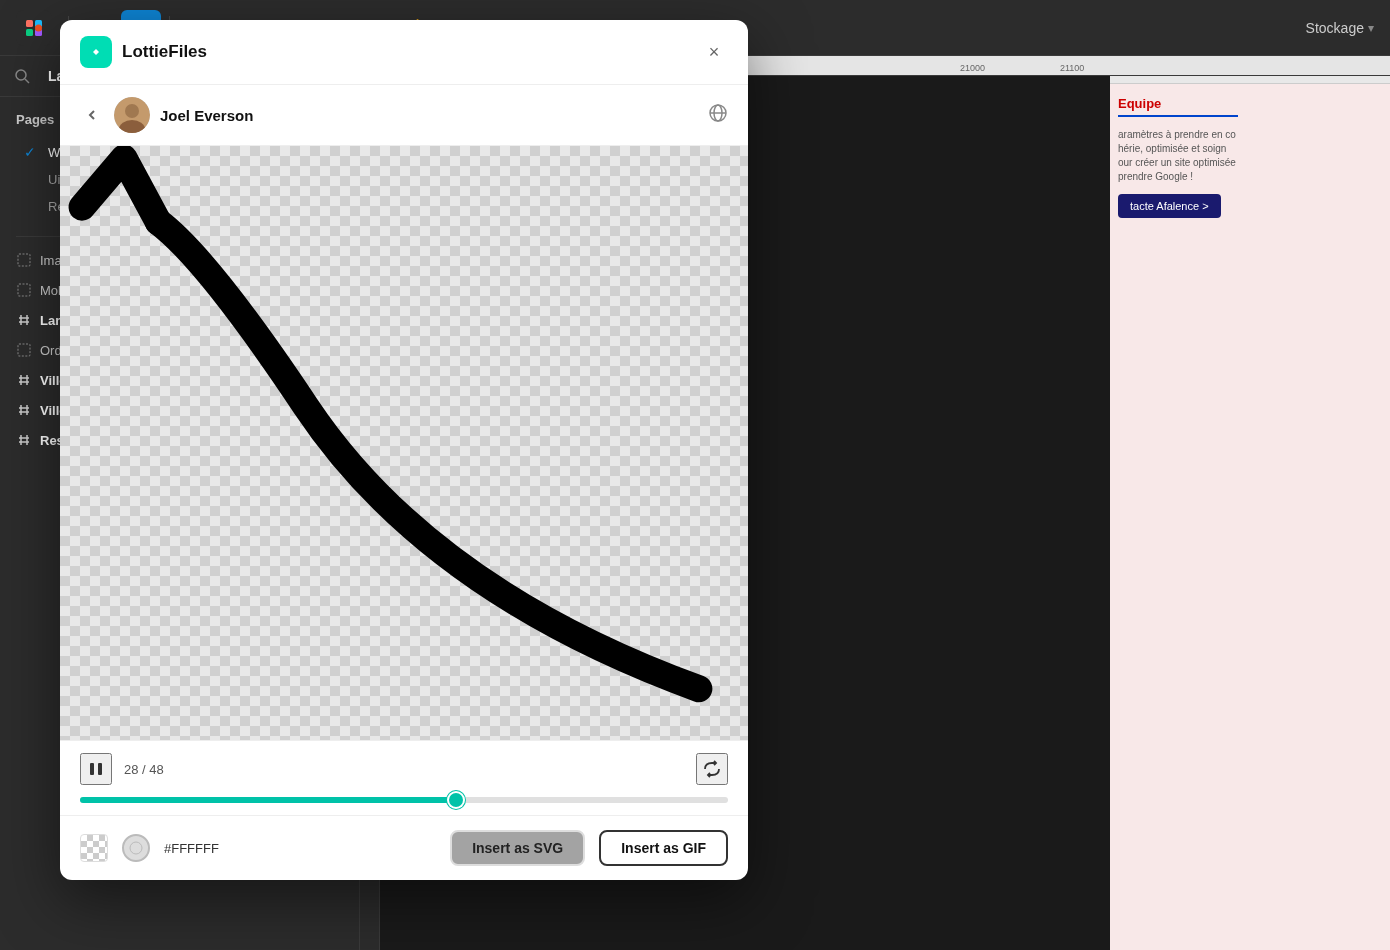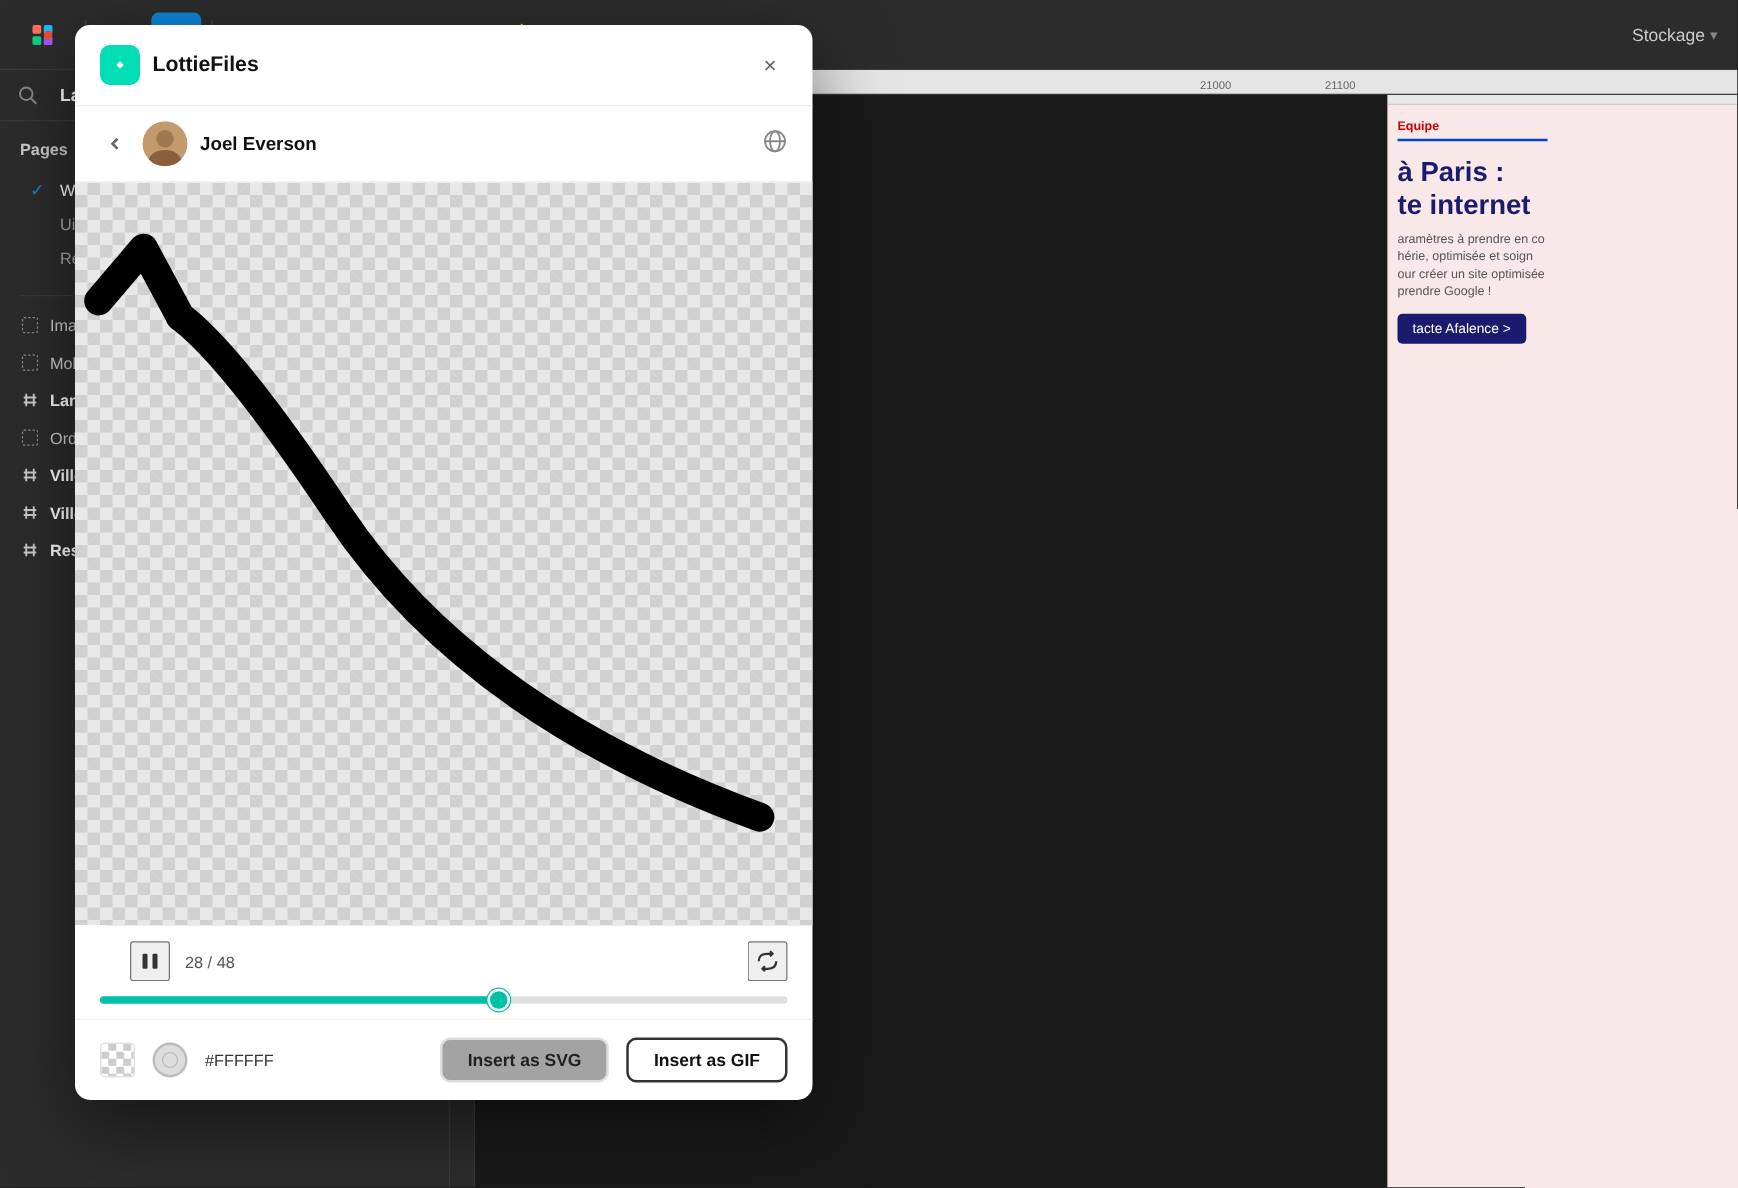--- a/index.html
+++ b/index.html
@@ -104,21 +104,21 @@
       padding: 0 8px; gap: 4px; font-size: 11px; color: #555; border-bottom: 1px solid #ccc;
     }
     .rp-btn {
       background: #1a1a6e; color: white; border: none; border-radius: 4px;
       padding: 6px 12px; font-size: 11px; cursor: pointer; margin-top: 8px;
       display: flex; align-items: center; gap: 4px;
     }
 
     
     .modal-overlay {
-      position: absolute; top: 20px; left: 60px; width: 590px; height: 860px;
+      position: absolute; top: 20px; left: 60px; width: 688px; height: 860px;
       background: white; border-radius: 12px; box-shadow: 0 20px 60px rgba(0,0,0,0.5);
       z-index: 200; overflow: hidden; display: flex; flex-direction: column;
     }
     .modal-header {
       display: flex; align-items: center; padding: 16px 20px; border-bottom: 1px solid #eee;
       gap: 10px;
     }
     .lottie-logo {
       width: 32px; height: 32px; border-radius: 8px; background: #00ddb4;
       display: flex; align-items: center; justify-content: center; flex-shrink: 0;
@@ -166,21 +166,21 @@
       background-position: 0 0, 0 10px, 10px -10px, -10px 0px;
       background-color: #e8e8e8;
     }
     .animation-arrow {
       position: absolute; inset: 0; display: flex; align-items: center; justify-content: center;
     }
     .animation-arrow svg { width: 100%; height: 100%; }
 
     .modal-controls {
       padding: 12px 20px; border-top: 1px solid #eee;
-      display: flex; align-items: center; gap: 12px; margin-left: 24px;
+      display: flex; align-items: center; gap: 12px;
     }
     .ctrl-play {
       width: 32px; height: 32px; display: flex; align-items: center; justify-content: center;
       cursor: pointer; color: #333; font-size: 14px;
     }
     .ctrl-frame { font-size: 13px; color: #555; }
     .ctrl-repeat {
       margin-left: auto; width: 32px; height: 32px; display: flex; align-items: center;
       justify-content: center; cursor: pointer; color: #333; font-size: 16px;
     }
@@ -432,26 +432,22 @@
   </div>
 
   <div class="right-preview">
     <div class="right-preview-inner">
       <div class="rp-topbar">
         <span style="background:#e0a000;width:8px;height:8px;border-radius:50%;display:inline-block"></span>
         <span style="font-size:10px;color:#666">Wireframe - ...</span>
         <span style="font-size:10px;color:#666">▾ Wireframe -</span>
       </div>
       <div style="background:#f8e8e8;padding:12px 8px 0;height:100%">
-        <div style="font-size:10px;color:#cc0000;font-weight:700;margin-bottom:4px">Equipe</div>
+        <div style="font-size:13px;color:#cc0000;font-weight:700;margin-bottom:4px">Equipe</div>
         <div style="height:2px;background:#0044cc;margin-bottom:12px;width:120px"></div>
-        <div style="font-size:22px;font-weight:900;color:#1a1a6e;line-height:1.2;margin-bottom:8px">
-          <span>à Paris :</span><br>
-          <span>te internet</span>
-        </div>
         <div style="font-size:10px;color:#555;margin-bottom:3px">aramètres à prendre en co</div>
         <div style="font-size:10px;color:#555;margin-bottom:3px">hérie, optimisée et soign</div>
         <div style="font-size:10px;color:#555;margin-bottom:3px">our créer un site optimisée</div>
         <div style="font-size:10px;color:#555;margin-bottom:12px">prendre Google !</div>
         <button class="rp-btn">tacte Afalence  &gt;</button>
       </div>
     </div>
   </div>
 </div>
 

